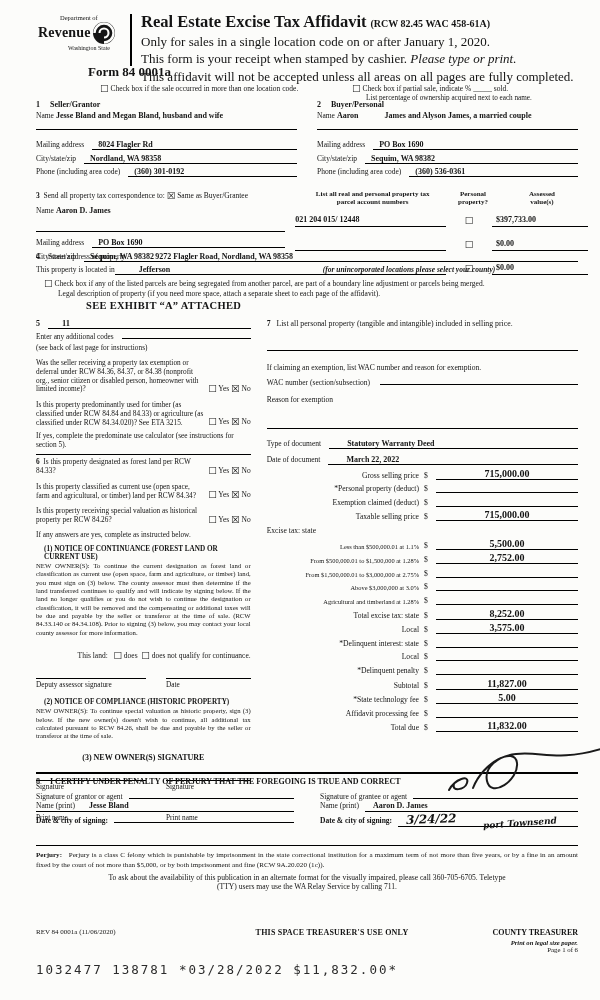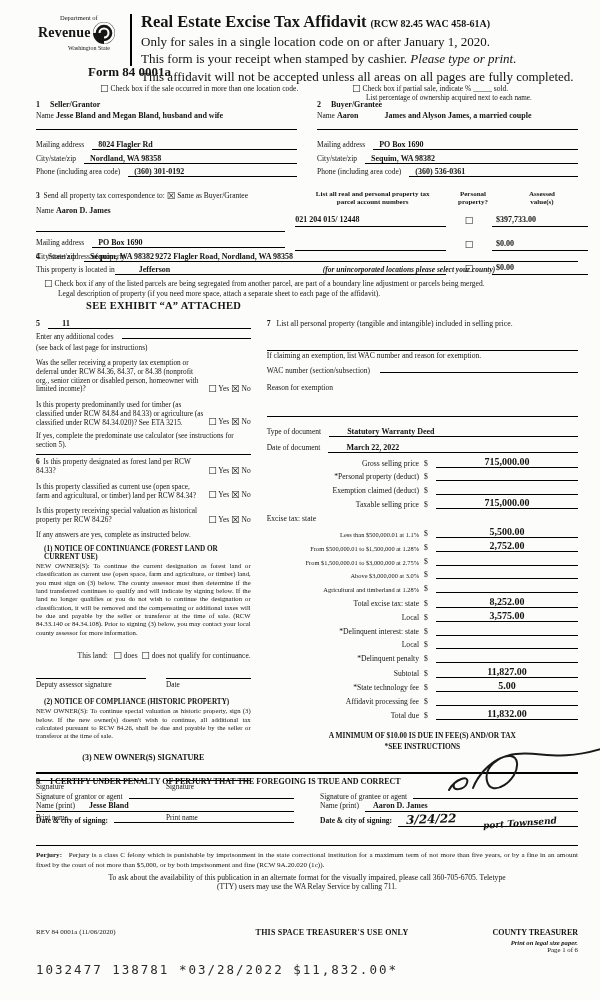--- a/index.html
+++ b/index.html
@@ -161,21 +161,21 @@
       <div class="frow">
           <span class="lab">City/state/zip</span>
           <span class="fv">Nordland, WA 98358</span>
         </div>
       <div class="frow">
           <span class="lab">Phone (including area code)</span>
           <span class="fv">(360) 301-0192</span>
         </div>
     </div>
     <div>
-      <div class="sechead"><span class="num">2</span><span>Buyer/Grantee</span></div>
+      <div class="sechead"><span class="num">2</span><span>Buyer/Personal</span></div>
       <div class="namerow"><span class="lab">Name</span> <span class="b">Aaron</span><span class="b" style="margin-left:26px;">James and Alyson James, a married couple</span></div>
       <div class="hline"></div>
       <div class="frow" style="margin-top:10px;">
           <span class="lab">Mailing address</span>
           <span class="fv">PO Box 1690</span>
         </div>
       <div class="frow">
           <span class="lab">City/state/zip</span>
           <span class="fv">Sequim, WA 98382</span>
         </div>
@@ -321,21 +321,21 @@
         <div class="sigcol2">
             <div class="sigline"></div>
             <div class="siglab">Print name</div>
           </div>
       </div>
     </div>
 
     <div class="colR">
       <div class="q7"><span class="b">7</span>&nbsp;&nbsp;&nbsp;<span>List all personal property (tangible and intangible) included in selling price.</span></div>
       <div class="blankline"></div>
-      <div class="small" style="font-size:7.6px;">If claiming an exemption, list WAC number and reason for exemption.</div>
+      <div class="small" style="margin-top:12px;font-size:7.6px;">If claiming an exemption, list WAC number and reason for exemption.</div>
       <div class="row" style="margin-top:6px;">
         <span class="lab">WAC number (section/subsection)</span>
         <span class="fill" style="margin-left:10px;"></span>
       </div>
       <div class="lab" style="margin-top:8px;">Reason for exemption</div>
       <div class="blankline" style="margin-top:24px;"></div>
       <div class="frow" style="margin-top:10px;">
         <span class="lab">Type of document</span>
         <span class="fv" style="padding-left:18px;">Statutory Warranty Deed</span>
       </div>
@@ -433,21 +433,20 @@
           <div class="mlab">Affidavit processing fee</div>
           <div class="mdollar">$</div>
           <div class="mline"></div>
         </div>
       <div class="mrow">
           <div class="mlab">Total due</div>
           <div class="mdollar">$</div>
           <div class="mline">11,832.00</div>
         </div>
 
-      <div class="minfee"><span>A MINIMUM OF $10.00 IS DUE IN FEE(S) AND/OR TAX</span><br><span>*SEE INSTRUCTIONS</span></div>
     </div>
   </div>
 
   <div class="band b8">
     <div class="sechead"><span class="num">8</span><span>I CERTIFY UNDER PENALTY OF PERJURY THAT THE FOREGOING IS TRUE AND CORRECT</span></div>
     <div class="g2">
       <div>
         <div class="c8row">
             <span class="lab">Signature of grantor or agent</span>
             <span class="fv"></span>

